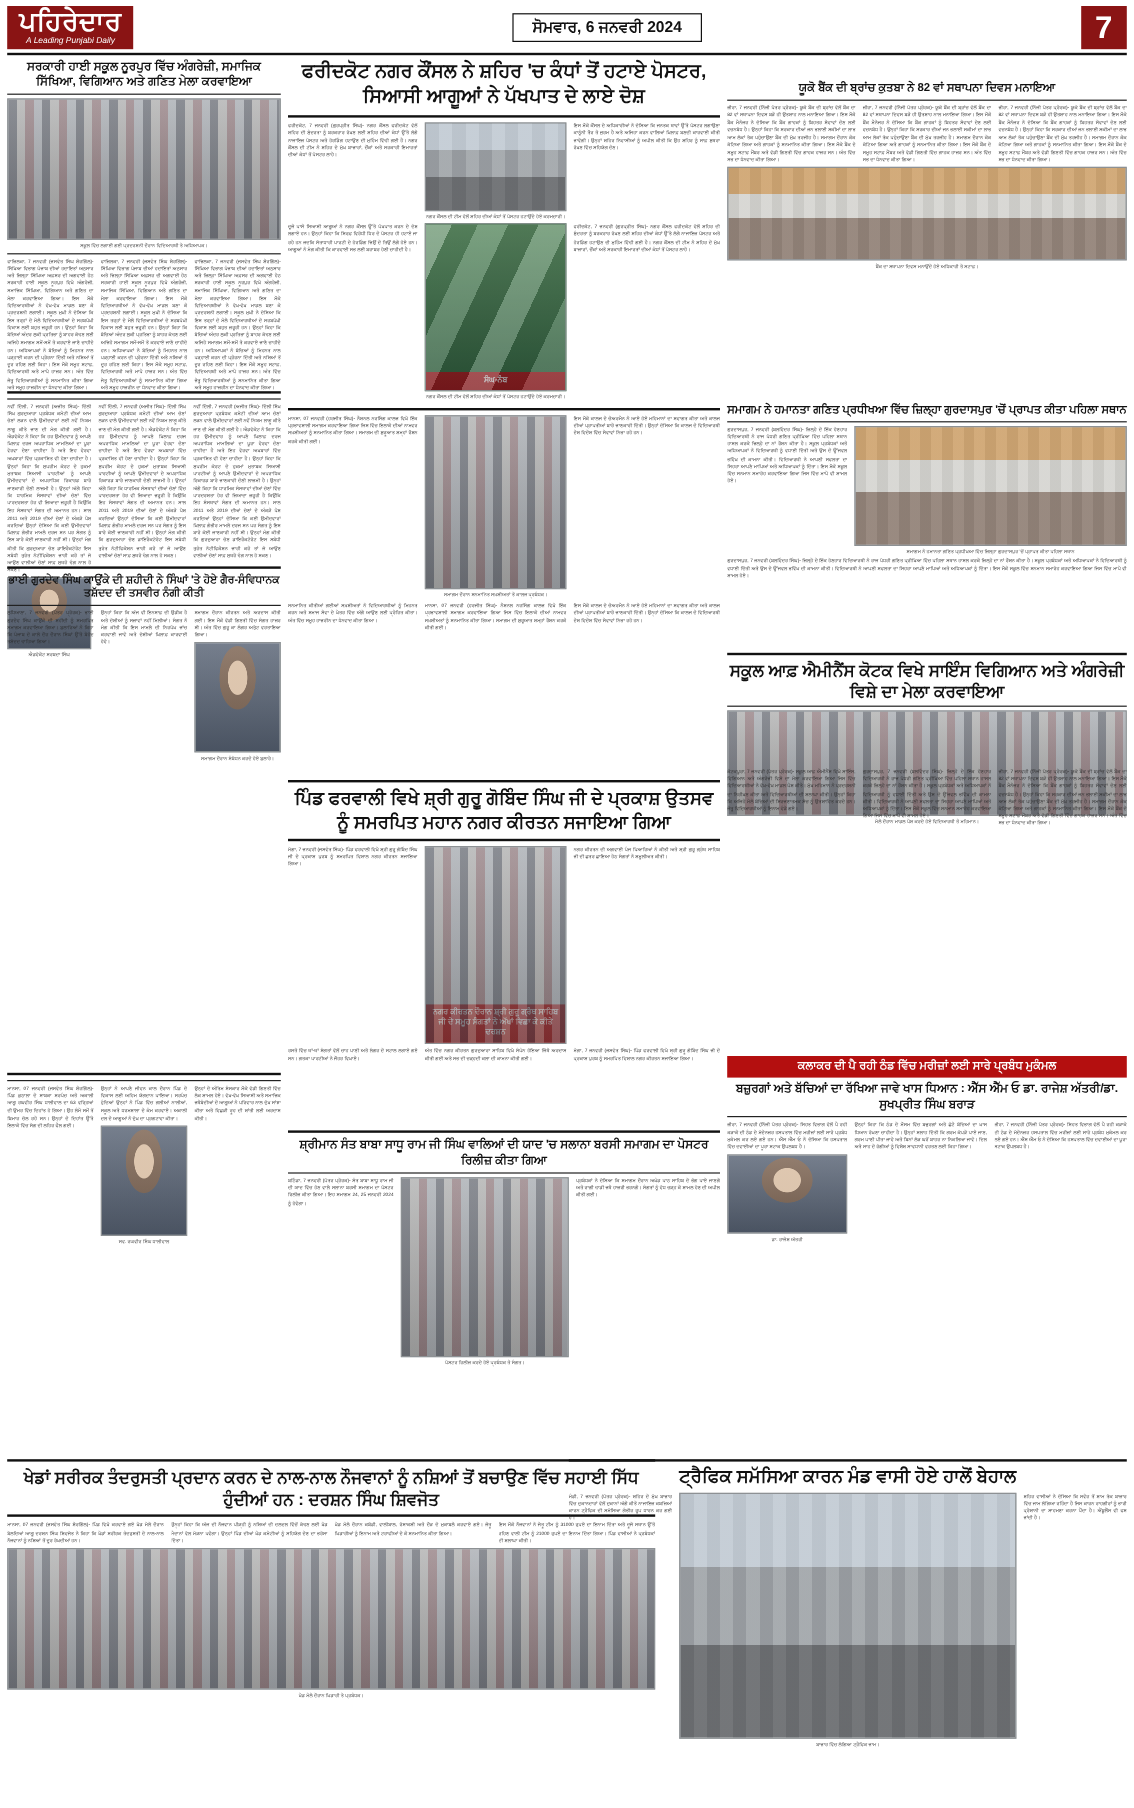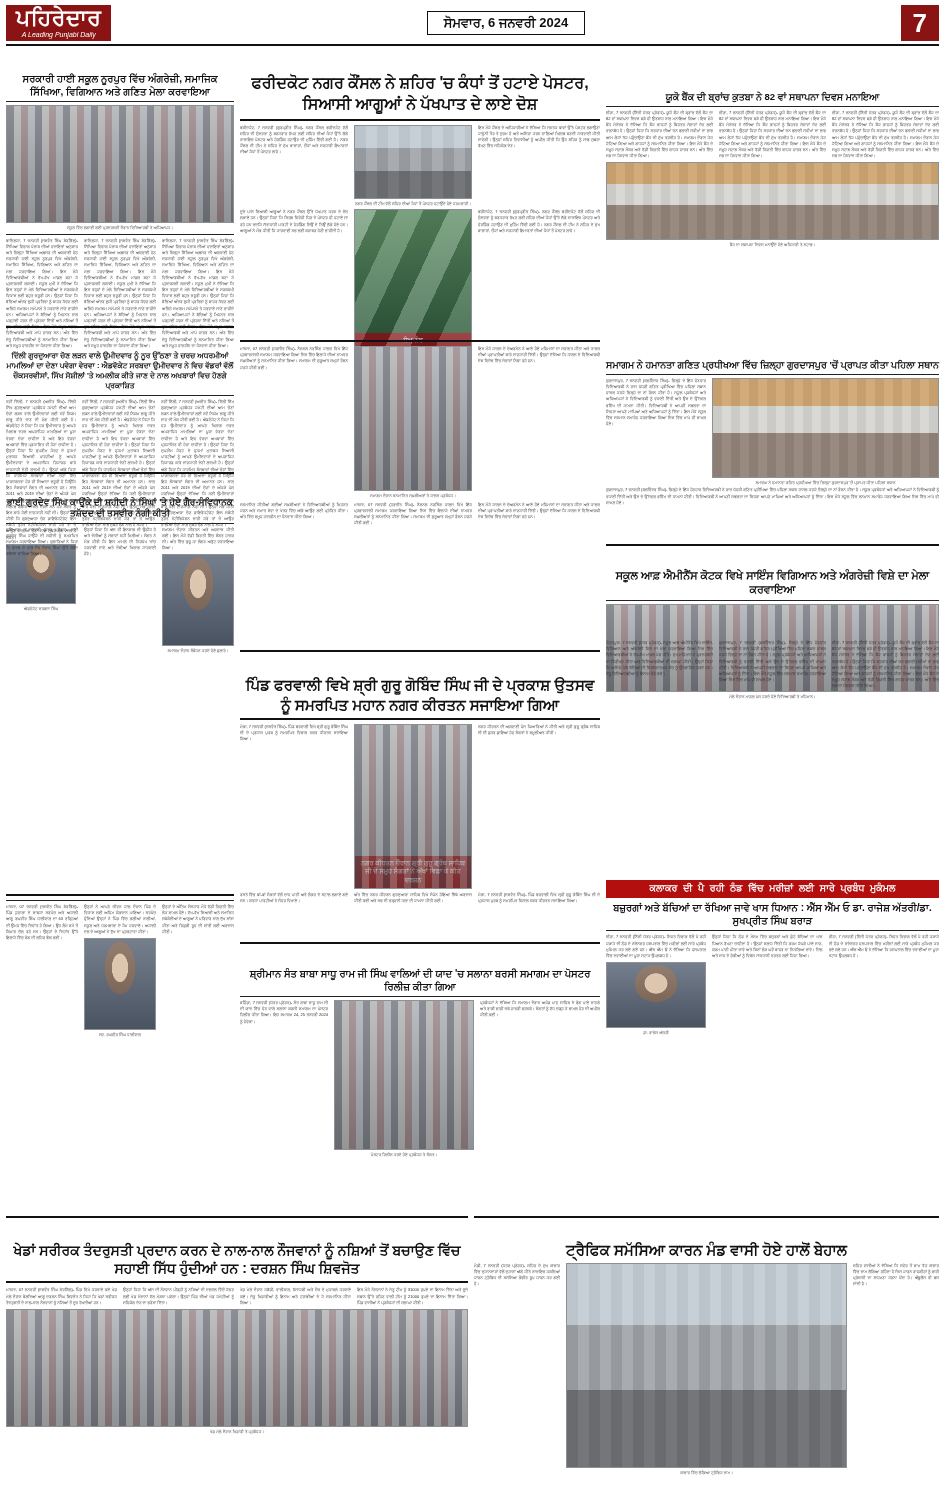--- a/index.html
+++ b/index.html
@@ -15,21 +15,21 @@
 
   
   .masthead { display:flex; align-items:center; justify-content:space-between; height:42px; border-bottom:2px solid #111; padding-bottom:2px;}
   .logo-box { background:#8a1414; color:#fff; padding:2px 10px 3px; display:flex; flex-direction:column; align-items:center; line-height:1;}
   .logo-main { font-size:22px; font-weight:bold; letter-spacing:0.5px;}
   .logo-sub { font-size:7px; font-style:italic; margin-top:2px;}
   .date-box { border:1.5px solid #111; padding:3px 16px; font-size:13px; font-weight:bold;}
   .page-num { background:#8a1414; color:#fff; font-size:26px; font-weight:bold; padding:0 12px; line-height:36px;}
 
   
-  .hl { font-weight:bold; text-align:center; line-height:1.25;margin-top:23px; }
+  .hl { font-weight:bold; text-align:center; line-height:1.25; }
   .rule { border-top:1px solid #222; margin:3px 0; }
   .rule-thick { border-top:2px solid #111; margin:4px 0; }
   .body-txt {
     font-size:4.0px; line-height:1.55; text-align:justify; color:#2a2a2a;
     word-break:break-word; overflow:hidden;
   }
   .cap { font-size:4px; text-align:center; color:#333; line-height:1.4; margin-top:2px;}
   .photo { background:#b9bdc0; position:relative; overflow:hidden; border:0.5px solid #8d9194;}
   .photo::after{
     content:""; position:absolute; inset:0;
@@ -51,21 +51,21 @@
     background:
       linear-gradient(180deg, rgba(225,150,60,.55) 0 28%, rgba(240,235,225,.5) 28% 55%, rgba(120,90,70,.55) 55% 100%),
       repeating-linear-gradient(90deg, rgba(0,0,0,.10) 0 9px, rgba(255,255,255,.12) 9px 18px);
   }
   .photo.street::after{
     background:
       linear-gradient(180deg, rgba(200,210,220,.75) 0 30%, rgba(150,155,160,.6) 30% 62%, rgba(90,92,95,.75) 62% 100%),
       repeating-linear-gradient(90deg, rgba(40,40,45,.25) 0 11px, rgba(230,230,230,.2) 11px 22px);
   }
   .banner { position:absolute; left:0; right:0; bottom:0; background:#b40f0f; color:#fff; font-size:6.5px; font-weight:bold; text-align:center; padding:3px 2px; line-height:1.35;}
-  .redbar { background:#b40f0f; color:#fff; font-weight:bold; text-align:center; font-size:9.5px; padding:3px 4px; line-height:1.3;font-family:Liberation Mono, monospace;}
+  .redbar { background:#b40f0f; color:#fff; font-weight:bold; text-align:center; font-size:9.5px; padding:3px 4px; line-height:1.3;}
   .cols { display:flex; gap:6px; }
   .col { flex:1; }
 
   
   .region { position:absolute; }
 </style>
 </head>
 <body>
 
 <div class="page">
@@ -122,21 +122,20 @@
       <div class="col body-txt">ਜ਼ੀਰਾ, 7 ਜਨਵਰੀ (ਨਿੱਜੀ ਪੱਤਰ ਪ੍ਰੇਰਕ)- ਯੂਕੋ ਬੈਂਕ ਦੀ ਬ੍ਰਾਂਚ ਵੱਲੋਂ ਬੈਂਕ ਦਾ 82 ਵਾਂ ਸਥਾਪਨਾ ਦਿਵਸ ਬੜੇ ਹੀ ਉਤਸ਼ਾਹ ਨਾਲ ਮਨਾਇਆ ਗਿਆ। ਇਸ ਮੌਕੇ ਬੈਂਕ ਮੈਨੇਜਰ ਨੇ ਦੱਸਿਆ ਕਿ ਬੈਂਕ ਗਾਹਕਾਂ ਨੂੰ ਬਿਹਤਰ ਸੇਵਾਵਾਂ ਦੇਣ ਲਈ ਵਚਨਬੱਧ ਹੈ। ਉਨ੍ਹਾਂ ਕਿਹਾ ਕਿ ਸਰਕਾਰ ਦੀਆਂ ਜਨ ਭਲਾਈ ਸਕੀਮਾਂ ਦਾ ਲਾਭ ਆਮ ਲੋਕਾਂ ਤੱਕ ਪਹੁੰਚਾਉਣਾ ਬੈਂਕ ਦੀ ਮੁੱਖ ਤਰਜੀਹ ਹੈ। ਸਮਾਗਮ ਦੌਰਾਨ ਕੇਕ ਕੱਟਿਆ ਗਿਆ ਅਤੇ ਗਾਹਕਾਂ ਨੂੰ ਸਨਮਾਨਿਤ ਕੀਤਾ ਗਿਆ। ਇਸ ਮੌਕੇ ਬੈਂਕ ਦੇ ਸਮੂਹ ਸਟਾਫ਼ ਮੈਂਬਰ ਅਤੇ ਵੱਡੀ ਗਿਣਤੀ ਵਿੱਚ ਗਾਹਕ ਹਾਜ਼ਰ ਸਨ। ਅੰਤ ਵਿੱਚ ਸਭ ਦਾ ਧੰਨਵਾਦ ਕੀਤਾ ਗਿਆ।</div>
       <div class="col body-txt">ਜ਼ੀਰਾ, 7 ਜਨਵਰੀ (ਨਿੱਜੀ ਪੱਤਰ ਪ੍ਰੇਰਕ)- ਯੂਕੋ ਬੈਂਕ ਦੀ ਬ੍ਰਾਂਚ ਵੱਲੋਂ ਬੈਂਕ ਦਾ 82 ਵਾਂ ਸਥਾਪਨਾ ਦਿਵਸ ਬੜੇ ਹੀ ਉਤਸ਼ਾਹ ਨਾਲ ਮਨਾਇਆ ਗਿਆ। ਇਸ ਮੌਕੇ ਬੈਂਕ ਮੈਨੇਜਰ ਨੇ ਦੱਸਿਆ ਕਿ ਬੈਂਕ ਗਾਹਕਾਂ ਨੂੰ ਬਿਹਤਰ ਸੇਵਾਵਾਂ ਦੇਣ ਲਈ ਵਚਨਬੱਧ ਹੈ। ਉਨ੍ਹਾਂ ਕਿਹਾ ਕਿ ਸਰਕਾਰ ਦੀਆਂ ਜਨ ਭਲਾਈ ਸਕੀਮਾਂ ਦਾ ਲਾਭ ਆਮ ਲੋਕਾਂ ਤੱਕ ਪਹੁੰਚਾਉਣਾ ਬੈਂਕ ਦੀ ਮੁੱਖ ਤਰਜੀਹ ਹੈ। ਸਮਾਗਮ ਦੌਰਾਨ ਕੇਕ ਕੱਟਿਆ ਗਿਆ ਅਤੇ ਗਾਹਕਾਂ ਨੂੰ ਸਨਮਾਨਿਤ ਕੀਤਾ ਗਿਆ। ਇਸ ਮੌਕੇ ਬੈਂਕ ਦੇ ਸਮੂਹ ਸਟਾਫ਼ ਮੈਂਬਰ ਅਤੇ ਵੱਡੀ ਗਿਣਤੀ ਵਿੱਚ ਗਾਹਕ ਹਾਜ਼ਰ ਸਨ। ਅੰਤ ਵਿੱਚ ਸਭ ਦਾ ਧੰਨਵਾਦ ਕੀਤਾ ਗਿਆ।</div>
       <div class="col body-txt">ਜ਼ੀਰਾ, 7 ਜਨਵਰੀ (ਨਿੱਜੀ ਪੱਤਰ ਪ੍ਰੇਰਕ)- ਯੂਕੋ ਬੈਂਕ ਦੀ ਬ੍ਰਾਂਚ ਵੱਲੋਂ ਬੈਂਕ ਦਾ 82 ਵਾਂ ਸਥਾਪਨਾ ਦਿਵਸ ਬੜੇ ਹੀ ਉਤਸ਼ਾਹ ਨਾਲ ਮਨਾਇਆ ਗਿਆ। ਇਸ ਮੌਕੇ ਬੈਂਕ ਮੈਨੇਜਰ ਨੇ ਦੱਸਿਆ ਕਿ ਬੈਂਕ ਗਾਹਕਾਂ ਨੂੰ ਬਿਹਤਰ ਸੇਵਾਵਾਂ ਦੇਣ ਲਈ ਵਚਨਬੱਧ ਹੈ। ਉਨ੍ਹਾਂ ਕਿਹਾ ਕਿ ਸਰਕਾਰ ਦੀਆਂ ਜਨ ਭਲਾਈ ਸਕੀਮਾਂ ਦਾ ਲਾਭ ਆਮ ਲੋਕਾਂ ਤੱਕ ਪਹੁੰਚਾਉਣਾ ਬੈਂਕ ਦੀ ਮੁੱਖ ਤਰਜੀਹ ਹੈ। ਸਮਾਗਮ ਦੌਰਾਨ ਕੇਕ ਕੱਟਿਆ ਗਿਆ ਅਤੇ ਗਾਹਕਾਂ ਨੂੰ ਸਨਮਾਨਿਤ ਕੀਤਾ ਗਿਆ। ਇਸ ਮੌਕੇ ਬੈਂਕ ਦੇ ਸਮੂਹ ਸਟਾਫ਼ ਮੈਂਬਰ ਅਤੇ ਵੱਡੀ ਗਿਣਤੀ ਵਿੱਚ ਗਾਹਕ ਹਾਜ਼ਰ ਸਨ। ਅੰਤ ਵਿੱਚ ਸਭ ਦਾ ਧੰਨਵਾਦ ਕੀਤਾ ਗਿਆ।</div>
     </div>
     <div class="photo hall" style="height:78px; margin-top:3px;"></div>
     <div class="cap">ਬੈਂਕ ਦਾ ਸਥਾਪਨਾ ਦਿਵਸ ਮਨਾਉਂਦੇ ਹੋਏ ਅਧਿਕਾਰੀ ਤੇ ਸਟਾਫ਼।</div>
   </div>
 
   <div class="region" style="left:6px; top:322px; width:228px;">
     <div class="rule-thick"></div>
-    <div class="hl" style="font-size:7.5px; line-height:1.35;">ਦਿੱਲੀ ਗੁਰਦੁਆਰਾ ਚੋਣ ਲੜਨ ਵਾਲੇ ਉਮੀਦਵਾਰ ਨੂੰ ਨੂਰ ਉੱਠਣਾ ਤੇ ਚਰਚ ਅਧਰਮੀਆਂ ਮਾਮਲਿਆਂ ਦਾ ਦੇਣਾ ਪਵੇਗਾ ਵੇਰਵਾ : ਐਡਵੋਕੇਟ ਸਰਬਦਾ ਉਮੀਦਵਾਰ ਨੇ ਵਿਚ ਵੱਡਰਾਂ ਵੱਲੋਂ ਚੌਕਸਰਵੀਸਾਂ, ਸਿੱਖ ਸੋਸ਼ੀਲਾਂ 'ਤੇ ਅਮਲੀਕ ਕੀਤੇ ਜਾਣ ਦੇ ਨਾਲ ਅਖਬਾਰਾਂ ਵਿਚ ਹੋਣਗੇ ਪ੍ਰਕਾਸ਼ਿਤ</div>
     <div class="rule"></div>
     <div class="cols" style="margin-top:2px;">
       <div class="col" style="flex:0 0 70px;">
         <div class="body-txt" style="margin-bottom:3px;">ਨਵੀਂ ਦਿੱਲੀ, 7 ਜਨਵਰੀ (ਅਜੀਤ ਸਿੰਘ)- ਦਿੱਲੀ ਸਿੱਖ ਗੁਰਦੁਆਰਾ ਪ੍ਰਬੰਧਕ ਕਮੇਟੀ ਦੀਆਂ ਆਮ ਚੋਣਾਂ ਲੜਨ ਵਾਲੇ ਉਮੀਦਵਾਰਾਂ ਲਈ ਨਵੇਂ ਨਿਯਮ ਲਾਗੂ ਕੀਤੇ ਜਾਣ ਦੀ ਮੰਗ ਕੀਤੀ ਗਈ ਹੈ। ਐਡਵੋਕੇਟ ਨੇ ਕਿਹਾ ਕਿ ਹਰ ਉਮੀਦਵਾਰ ਨੂੰ ਆਪਣੇ ਖਿਲਾਫ਼ ਦਰਜ ਅਪਰਾਧਿਕ ਮਾਮਲਿਆਂ ਦਾ ਪੂਰਾ ਵੇਰਵਾ ਦੇਣਾ ਚਾਹੀਦਾ ਹੈ ਅਤੇ ਇਹ ਵੇਰਵਾ ਅਖਬਾਰਾਂ ਵਿੱਚ ਪ੍ਰਕਾਸ਼ਿਤ ਵੀ ਹੋਣਾ ਚਾਹੀਦਾ ਹੈ। ਉਨ੍ਹਾਂ ਕਿਹਾ ਕਿ ਸੁਪਰੀਮ ਕੋਰਟ ਦੇ ਹੁਕਮਾਂ ਮੁਤਾਬਕ ਸਿਆਸੀ ਪਾਰਟੀਆਂ ਨੂੰ ਆਪਣੇ ਉਮੀਦਵਾਰਾਂ ਦੇ ਅਪਰਾਧਿਕ ਰਿਕਾਰਡ ਬਾਰੇ ਜਾਣਕਾਰੀ ਦੇਣੀ ਲਾਜ਼ਮੀ ਹੈ। ਉਨ੍ਹਾਂ ਅੱਗੇ ਕਿਹਾ ਕਿ ਧਾਰਮਿਕ ਸੰਸਥਾਵਾਂ ਦੀਆਂ ਚੋਣਾਂ ਵਿੱਚ ਪਾਰਦਰਸ਼ਤਾ ਹੋਰ ਵੀ ਜ਼ਿਆਦਾ ਜ਼ਰੂਰੀ ਹੈ ਕਿਉਂਕਿ ਇਹ ਸੰਸਥਾਵਾਂ ਸੰਗਤ ਦੀ ਅਮਾਨਤ ਹਨ। ਸਾਲ 2011 ਅਤੇ 2019 ਦੀਆਂ ਚੋਣਾਂ ਦੇ ਅੰਕੜੇ ਪੇਸ਼ ਕਰਦਿਆਂ ਉਨ੍ਹਾਂ ਦੱਸਿਆ ਕਿ ਕਈ ਉਮੀਦਵਾਰਾਂ ਖਿਲਾਫ਼ ਗੰਭੀਰ ਮਾਮਲੇ ਦਰਜ ਸਨ ਪਰ ਸੰਗਤ ਨੂੰ ਇਸ ਬਾਰੇ ਕੋਈ ਜਾਣਕਾਰੀ ਨਹੀਂ ਸੀ। ਉਨ੍ਹਾਂ ਮੰਗ ਕੀਤੀ ਕਿ ਗੁਰਦੁਆਰਾ ਚੋਣ ਡਾਇਰੈਕਟੋਰੇਟ ਇਸ ਸਬੰਧੀ ਤੁਰੰਤ ਨੋਟੀਫਿਕੇਸ਼ਨ ਜਾਰੀ ਕਰੇ ਤਾਂ ਜੋ ਆਉਣ ਵਾਲੀਆਂ ਚੋਣਾਂ ਸਾਫ਼ ਸੁਥਰੇ ਢੰਗ ਨਾਲ ਹੋ ਸਕਣ।</div>
         <div class="photo portrait" style="height:60px;"></div>
         <div class="cap">ਐਡਵੋਕੇਟ ਸਰਬਦਾ ਸਿੰਘ</div>
       </div>
       <div class="col body-txt">ਨਵੀਂ ਦਿੱਲੀ, 7 ਜਨਵਰੀ (ਅਜੀਤ ਸਿੰਘ)- ਦਿੱਲੀ ਸਿੱਖ ਗੁਰਦੁਆਰਾ ਪ੍ਰਬੰਧਕ ਕਮੇਟੀ ਦੀਆਂ ਆਮ ਚੋਣਾਂ ਲੜਨ ਵਾਲੇ ਉਮੀਦਵਾਰਾਂ ਲਈ ਨਵੇਂ ਨਿਯਮ ਲਾਗੂ ਕੀਤੇ ਜਾਣ ਦੀ ਮੰਗ ਕੀਤੀ ਗਈ ਹੈ। ਐਡਵੋਕੇਟ ਨੇ ਕਿਹਾ ਕਿ ਹਰ ਉਮੀਦਵਾਰ ਨੂੰ ਆਪਣੇ ਖਿਲਾਫ਼ ਦਰਜ ਅਪਰਾਧਿਕ ਮਾਮਲਿਆਂ ਦਾ ਪੂਰਾ ਵੇਰਵਾ ਦੇਣਾ ਚਾਹੀਦਾ ਹੈ ਅਤੇ ਇਹ ਵੇਰਵਾ ਅਖਬਾਰਾਂ ਵਿੱਚ ਪ੍ਰਕਾਸ਼ਿਤ ਵੀ ਹੋਣਾ ਚਾਹੀਦਾ ਹੈ। ਉਨ੍ਹਾਂ ਕਿਹਾ ਕਿ ਸੁਪਰੀਮ ਕੋਰਟ ਦੇ ਹੁਕਮਾਂ ਮੁਤਾਬਕ ਸਿਆਸੀ ਪਾਰਟੀਆਂ ਨੂੰ ਆਪਣੇ ਉਮੀਦਵਾਰਾਂ ਦੇ ਅਪਰਾਧਿਕ ਰਿਕਾਰਡ ਬਾਰੇ ਜਾਣਕਾਰੀ ਦੇਣੀ ਲਾਜ਼ਮੀ ਹੈ। ਉਨ੍ਹਾਂ ਅੱਗੇ ਕਿਹਾ ਕਿ ਧਾਰਮਿਕ ਸੰਸਥਾਵਾਂ ਦੀਆਂ ਚੋਣਾਂ ਵਿੱਚ ਪਾਰਦਰਸ਼ਤਾ ਹੋਰ ਵੀ ਜ਼ਿਆਦਾ ਜ਼ਰੂਰੀ ਹੈ ਕਿਉਂਕਿ ਇਹ ਸੰਸਥਾਵਾਂ ਸੰਗਤ ਦੀ ਅਮਾਨਤ ਹਨ। ਸਾਲ 2011 ਅਤੇ 2019 ਦੀਆਂ ਚੋਣਾਂ ਦੇ ਅੰਕੜੇ ਪੇਸ਼ ਕਰਦਿਆਂ ਉਨ੍ਹਾਂ ਦੱਸਿਆ ਕਿ ਕਈ ਉਮੀਦਵਾਰਾਂ ਖਿਲਾਫ਼ ਗੰਭੀਰ ਮਾਮਲੇ ਦਰਜ ਸਨ ਪਰ ਸੰਗਤ ਨੂੰ ਇਸ ਬਾਰੇ ਕੋਈ ਜਾਣਕਾਰੀ ਨਹੀਂ ਸੀ। ਉਨ੍ਹਾਂ ਮੰਗ ਕੀਤੀ ਕਿ ਗੁਰਦੁਆਰਾ ਚੋਣ ਡਾਇਰੈਕਟੋਰੇਟ ਇਸ ਸਬੰਧੀ ਤੁਰੰਤ ਨੋਟੀਫਿਕੇਸ਼ਨ ਜਾਰੀ ਕਰੇ ਤਾਂ ਜੋ ਆਉਣ ਵਾਲੀਆਂ ਚੋਣਾਂ ਸਾਫ਼ ਸੁਥਰੇ ਢੰਗ ਨਾਲ ਹੋ ਸਕਣ।</div>
       <div class="col body-txt">ਨਵੀਂ ਦਿੱਲੀ, 7 ਜਨਵਰੀ (ਅਜੀਤ ਸਿੰਘ)- ਦਿੱਲੀ ਸਿੱਖ ਗੁਰਦੁਆਰਾ ਪ੍ਰਬੰਧਕ ਕਮੇਟੀ ਦੀਆਂ ਆਮ ਚੋਣਾਂ ਲੜਨ ਵਾਲੇ ਉਮੀਦਵਾਰਾਂ ਲਈ ਨਵੇਂ ਨਿਯਮ ਲਾਗੂ ਕੀਤੇ ਜਾਣ ਦੀ ਮੰਗ ਕੀਤੀ ਗਈ ਹੈ। ਐਡਵੋਕੇਟ ਨੇ ਕਿਹਾ ਕਿ ਹਰ ਉਮੀਦਵਾਰ ਨੂੰ ਆਪਣੇ ਖਿਲਾਫ਼ ਦਰਜ ਅਪਰਾਧਿਕ ਮਾਮਲਿਆਂ ਦਾ ਪੂਰਾ ਵੇਰਵਾ ਦੇਣਾ ਚਾਹੀਦਾ ਹੈ ਅਤੇ ਇਹ ਵੇਰਵਾ ਅਖਬਾਰਾਂ ਵਿੱਚ ਪ੍ਰਕਾਸ਼ਿਤ ਵੀ ਹੋਣਾ ਚਾਹੀਦਾ ਹੈ। ਉਨ੍ਹਾਂ ਕਿਹਾ ਕਿ ਸੁਪਰੀਮ ਕੋਰਟ ਦੇ ਹੁਕਮਾਂ ਮੁਤਾਬਕ ਸਿਆਸੀ ਪਾਰਟੀਆਂ ਨੂੰ ਆਪਣੇ ਉਮੀਦਵਾਰਾਂ ਦੇ ਅਪਰਾਧਿਕ ਰਿਕਾਰਡ ਬਾਰੇ ਜਾਣਕਾਰੀ ਦੇਣੀ ਲਾਜ਼ਮੀ ਹੈ। ਉਨ੍ਹਾਂ ਅੱਗੇ ਕਿਹਾ ਕਿ ਧਾਰਮਿਕ ਸੰਸਥਾਵਾਂ ਦੀਆਂ ਚੋਣਾਂ ਵਿੱਚ ਪਾਰਦਰਸ਼ਤਾ ਹੋਰ ਵੀ ਜ਼ਿਆਦਾ ਜ਼ਰੂਰੀ ਹੈ ਕਿਉਂਕਿ ਇਹ ਸੰਸਥਾਵਾਂ ਸੰਗਤ ਦੀ ਅਮਾਨਤ ਹਨ। ਸਾਲ 2011 ਅਤੇ 2019 ਦੀਆਂ ਚੋਣਾਂ ਦੇ ਅੰਕੜੇ ਪੇਸ਼ ਕਰਦਿਆਂ ਉਨ੍ਹਾਂ ਦੱਸਿਆ ਕਿ ਕਈ ਉਮੀਦਵਾਰਾਂ ਖਿਲਾਫ਼ ਗੰਭੀਰ ਮਾਮਲੇ ਦਰਜ ਸਨ ਪਰ ਸੰਗਤ ਨੂੰ ਇਸ ਬਾਰੇ ਕੋਈ ਜਾਣਕਾਰੀ ਨਹੀਂ ਸੀ। ਉਨ੍ਹਾਂ ਮੰਗ ਕੀਤੀ ਕਿ ਗੁਰਦੁਆਰਾ ਚੋਣ ਡਾਇਰੈਕਟੋਰੇਟ ਇਸ ਸਬੰਧੀ ਤੁਰੰਤ ਨੋਟੀਫਿਕੇਸ਼ਨ ਜਾਰੀ ਕਰੇ ਤਾਂ ਜੋ ਆਉਣ ਵਾਲੀਆਂ ਚੋਣਾਂ ਸਾਫ਼ ਸੁਥਰੇ ਢੰਗ ਨਾਲ ਹੋ ਸਕਣ।</div>
     </div>
@@ -167,21 +166,21 @@
       <div class="col" style="flex:1;">
         <div class="photo hall" style="height:100px;"></div>
         <div class="cap">ਸਮਾਗਮ ਨੇ ਹਮਾਨਤਾ ਗਣਿਤ ਪ੍ਰਧੀਖਆ ਵਿੱਚ ਜ਼ਿਲ੍ਹਾ ਗੁਰਦਾਸਪੁਰ 'ਚੋਂ ਪ੍ਰਾਪਤ ਕੀਤਾ ਪਹਿਲਾ ਸਥਾਨ</div>
       </div>
     </div>
     <div class="body-txt" style="margin-top:2px;">ਗੁਰਦਾਸਪੁਰ, 7 ਜਨਵਰੀ (ਬਲਵਿੰਦਰ ਸਿੰਘ)- ਜ਼ਿਲ੍ਹੇ ਦੇ ਇੱਕ ਹੋਣਹਾਰ ਵਿਦਿਆਰਥੀ ਨੇ ਰਾਜ ਪੱਧਰੀ ਗਣਿਤ ਪ੍ਰੀਖਿਆ ਵਿੱਚ ਪਹਿਲਾ ਸਥਾਨ ਹਾਸਲ ਕਰਕੇ ਜ਼ਿਲ੍ਹੇ ਦਾ ਨਾਂ ਰੌਸ਼ਨ ਕੀਤਾ ਹੈ। ਸਕੂਲ ਪ੍ਰਬੰਧਕਾਂ ਅਤੇ ਅਧਿਆਪਕਾਂ ਨੇ ਵਿਦਿਆਰਥੀ ਨੂੰ ਵਧਾਈ ਦਿੱਤੀ ਅਤੇ ਉਸ ਦੇ ਉੱਜਵਲ ਭਵਿੱਖ ਦੀ ਕਾਮਨਾ ਕੀਤੀ। ਵਿਦਿਆਰਥੀ ਨੇ ਆਪਣੀ ਸਫਲਤਾ ਦਾ ਸਿਹਰਾ ਆਪਣੇ ਮਾਪਿਆਂ ਅਤੇ ਅਧਿਆਪਕਾਂ ਨੂੰ ਦਿੱਤਾ। ਇਸ ਮੌਕੇ ਸਕੂਲ ਵਿੱਚ ਸਨਮਾਨ ਸਮਾਰੋਹ ਕਰਵਾਇਆ ਗਿਆ ਜਿਸ ਵਿੱਚ ਮਾਪੇ ਵੀ ਸ਼ਾਮਲ ਹੋਏ।</div>
   </div>
 
   <div class="region" style="left:606px; top:540px; width:333px;">
     <div class="rule-thick"></div>
-    <div class="hl" style="font-size:11px;">ਸਕੂਲ ਆਫ਼ ਐਮੀਨੈਂਸ ਕੋਟਕ ਵਿਖੇ ਸਾਇੰਸ ਵਿਗਿਆਨ ਅਤੇ ਅੰਗਰੇਜ਼ੀ ਵਿਸ਼ੇ ਦਾ ਮੇਲਾ ਕਰਵਾਇਆ</div>
+    <div class="hl" style="font-size:14px;">ਸਕੂਲ ਆਫ਼ ਐਮੀਨੈਂਸ ਕੋਟਕ ਵਿਖੇ ਸਾਇੰਸ ਵਿਗਿਆਨ ਅਤੇ ਅੰਗਰੇਜ਼ੀ ਵਿਸ਼ੇ ਦਾ ਮੇਲਾ ਕਰਵਾਇਆ</div>
     <div class="rule"></div>
     <div class="photo people" style="height:88px; margin-top:2px;"></div>
     <div class="cap">ਮੇਲੇ ਦੌਰਾਨ ਮਾਡਲ ਪੇਸ਼ ਕਰਦੇ ਹੋਏ ਵਿਦਿਆਰਥੀ ਤੇ ਮਹਿਮਾਨ।</div>
   </div>
 
   <div class="region" style="left:6px; top:468px; width:228px;">
     <div class="rule-thick"></div>
     <div class="hl" style="font-size:9px;">ਭਾਈ ਗੁਰਦੇਵ ਸਿੰਘ ਕਾਉਂਕੇ ਦੀ ਸ਼ਹੀਦੀ ਨੇ ਸਿੰਘਾਂ 'ਤੇ ਹੋਏ ਗੈਰ-ਸੰਵਿਧਾਨਕ ਤਸ਼ੱਦਦ ਦੀ ਤਸਵੀਰ ਨੰਗੀ ਕੀਤੀ</div>
     <div class="rule"></div>
     <div class="cols" style="margin-top:2px;">
@@ -259,21 +258,21 @@
       <div class="col" style="flex:0 0 100px;">
         <div class="body-txt" style="margin-bottom:3px;">ਜ਼ੀਰਾ, 7 ਜਨਵਰੀ (ਨਿੱਜੀ ਪੱਤਰ ਪ੍ਰੇਰਕ)- ਸਿਹਤ ਵਿਭਾਗ ਵੱਲੋਂ ਪੈ ਰਹੀ ਕੜਾਕੇ ਦੀ ਠੰਡ ਦੇ ਮੱਦੇਨਜ਼ਰ ਹਸਪਤਾਲ ਵਿੱਚ ਮਰੀਜ਼ਾਂ ਲਈ ਸਾਰੇ ਪ੍ਰਬੰਧ ਮੁਕੰਮਲ ਕਰ ਲਏ ਗਏ ਹਨ। ਐੱਸ ਐੱਮ ਓ ਨੇ ਦੱਸਿਆ ਕਿ ਹਸਪਤਾਲ ਵਿੱਚ ਦਵਾਈਆਂ ਦਾ ਪੂਰਾ ਸਟਾਕ ਉਪਲਬਧ ਹੈ।</div>
         <div class="photo portrait" style="height:66px;"></div>
         <div class="cap">ਡਾ. ਰਾਜੇਸ਼ ਅੱਤਰੀ</div>
       </div>
       <div class="col body-txt">ਉਨ੍ਹਾਂ ਕਿਹਾ ਕਿ ਠੰਡ ਦੇ ਮੌਸਮ ਵਿੱਚ ਬਜ਼ੁਰਗਾਂ ਅਤੇ ਛੋਟੇ ਬੱਚਿਆਂ ਦਾ ਖਾਸ ਧਿਆਨ ਰੱਖਣਾ ਚਾਹੀਦਾ ਹੈ। ਉਨ੍ਹਾਂ ਸਲਾਹ ਦਿੱਤੀ ਕਿ ਗਰਮ ਕੱਪੜੇ ਪਾਏ ਜਾਣ, ਗਰਮ ਪਾਣੀ ਪੀਤਾ ਜਾਵੇ ਅਤੇ ਬਿਨਾਂ ਲੋੜ ਘਰੋਂ ਬਾਹਰ ਨਾ ਨਿਕਲਿਆ ਜਾਵੇ। ਦਿਲ ਅਤੇ ਸਾਹ ਦੇ ਰੋਗੀਆਂ ਨੂੰ ਵਿਸ਼ੇਸ਼ ਸਾਵਧਾਨੀ ਵਰਤਣ ਲਈ ਕਿਹਾ ਗਿਆ।</div>
       <div class="col body-txt">ਜ਼ੀਰਾ, 7 ਜਨਵਰੀ (ਨਿੱਜੀ ਪੱਤਰ ਪ੍ਰੇਰਕ)- ਸਿਹਤ ਵਿਭਾਗ ਵੱਲੋਂ ਪੈ ਰਹੀ ਕੜਾਕੇ ਦੀ ਠੰਡ ਦੇ ਮੱਦੇਨਜ਼ਰ ਹਸਪਤਾਲ ਵਿੱਚ ਮਰੀਜ਼ਾਂ ਲਈ ਸਾਰੇ ਪ੍ਰਬੰਧ ਮੁਕੰਮਲ ਕਰ ਲਏ ਗਏ ਹਨ। ਐੱਸ ਐੱਮ ਓ ਨੇ ਦੱਸਿਆ ਕਿ ਹਸਪਤਾਲ ਵਿੱਚ ਦਵਾਈਆਂ ਦਾ ਪੂਰਾ ਸਟਾਕ ਉਪਲਬਧ ਹੈ।</div>
     </div>
   </div>
 
-  <div class="region" style="left:6px; top:1212px; width:462px;">
+  <div class="region" style="left:6px; top:1212px; width:540px;">
     <div class="rule-thick"></div>
     <div class="hl" style="font-size:14px; line-height:1.3;">ਖੇਡਾਂ ਸਰੀਰਕ ਤੰਦਰੁਸਤੀ ਪ੍ਰਦਾਨ ਕਰਨ ਦੇ ਨਾਲ-ਨਾਲ ਨੌਜਵਾਨਾਂ ਨੂੰ ਨਸ਼ਿਆਂ ਤੋਂ ਬਚਾਉਣ ਵਿੱਚ ਸਹਾਈ ਸਿੱਧ ਹੁੰਦੀਆਂ ਹਨ : ਦਰਸ਼ਨ ਸਿੰਘ ਸ਼ਿਵਜੋਤ</div>
     <div class="rule-thick"></div>
     <div class="cols" style="margin-top:3px;">
       <div class="col body-txt">ਮਾਨਸਾ, 07 ਜਨਵਰੀ (ਜਸਵੰਤ ਸਿੰਘ ਸ਼ੇਰਗਿੱਲ)- ਪਿੰਡ ਵਿਖੇ ਕਰਵਾਏ ਗਏ ਖੇਡ ਮੇਲੇ ਦੌਰਾਨ ਬੋਲਦਿਆਂ ਆਗੂ ਦਰਸ਼ਨ ਸਿੰਘ ਸ਼ਿਵਜੋਤ ਨੇ ਕਿਹਾ ਕਿ ਖੇਡਾਂ ਸਰੀਰਕ ਤੰਦਰੁਸਤੀ ਦੇ ਨਾਲ-ਨਾਲ ਨੌਜਵਾਨਾਂ ਨੂੰ ਨਸ਼ਿਆਂ ਤੋਂ ਦੂਰ ਰੱਖਦੀਆਂ ਹਨ।</div>
       <div class="col body-txt">ਉਨ੍ਹਾਂ ਕਿਹਾ ਕਿ ਅੱਜ ਦੀ ਨੌਜਵਾਨ ਪੀੜ੍ਹੀ ਨੂੰ ਨਸ਼ਿਆਂ ਦੀ ਦਲਦਲ ਵਿੱਚੋਂ ਕੱਢਣ ਲਈ ਖੇਡ ਮੈਦਾਨਾਂ ਵੱਲ ਮੋੜਨਾ ਪਵੇਗਾ। ਉਨ੍ਹਾਂ ਪਿੰਡ ਦੀਆਂ ਖੇਡ ਕਮੇਟੀਆਂ ਨੂੰ ਸਹਿਯੋਗ ਦੇਣ ਦਾ ਭਰੋਸਾ ਦਿੱਤਾ।</div>
       <div class="col body-txt">ਖੇਡ ਮੇਲੇ ਦੌਰਾਨ ਕਬੱਡੀ, ਵਾਲੀਬਾਲ, ਰੱਸਾਕਸ਼ੀ ਅਤੇ ਦੌੜ ਦੇ ਮੁਕਾਬਲੇ ਕਰਵਾਏ ਗਏ। ਜੇਤੂ ਖਿਡਾਰੀਆਂ ਨੂੰ ਇਨਾਮ ਅਤੇ ਟਰਾਫੀਆਂ ਦੇ ਕੇ ਸਨਮਾਨਿਤ ਕੀਤਾ ਗਿਆ।</div>
       <div class="col body-txt">ਇਸ ਮੌਕੇ ਨੌਜਵਾਨਾਂ ਨੇ ਜੇਤੂ ਟੀਮ ਨੂੰ 31000 ਰੁਪਏ ਦਾ ਇਨਾਮ ਦਿੱਤਾ ਅਤੇ ਦੂਜੇ ਸਥਾਨ ਉੱਤੇ ਰਹਿਣ ਵਾਲੀ ਟੀਮ ਨੂੰ 21000 ਰੁਪਏ ਦਾ ਇਨਾਮ ਦਿੱਤਾ ਗਿਆ। ਪਿੰਡ ਵਾਸੀਆਂ ਨੇ ਪ੍ਰਬੰਧਕਾਂ ਦੀ ਸ਼ਲਾਘਾ ਕੀਤੀ।</div>
     </div>
     <div class="photo people" style="height:118px; margin-top:3px;"></div>

